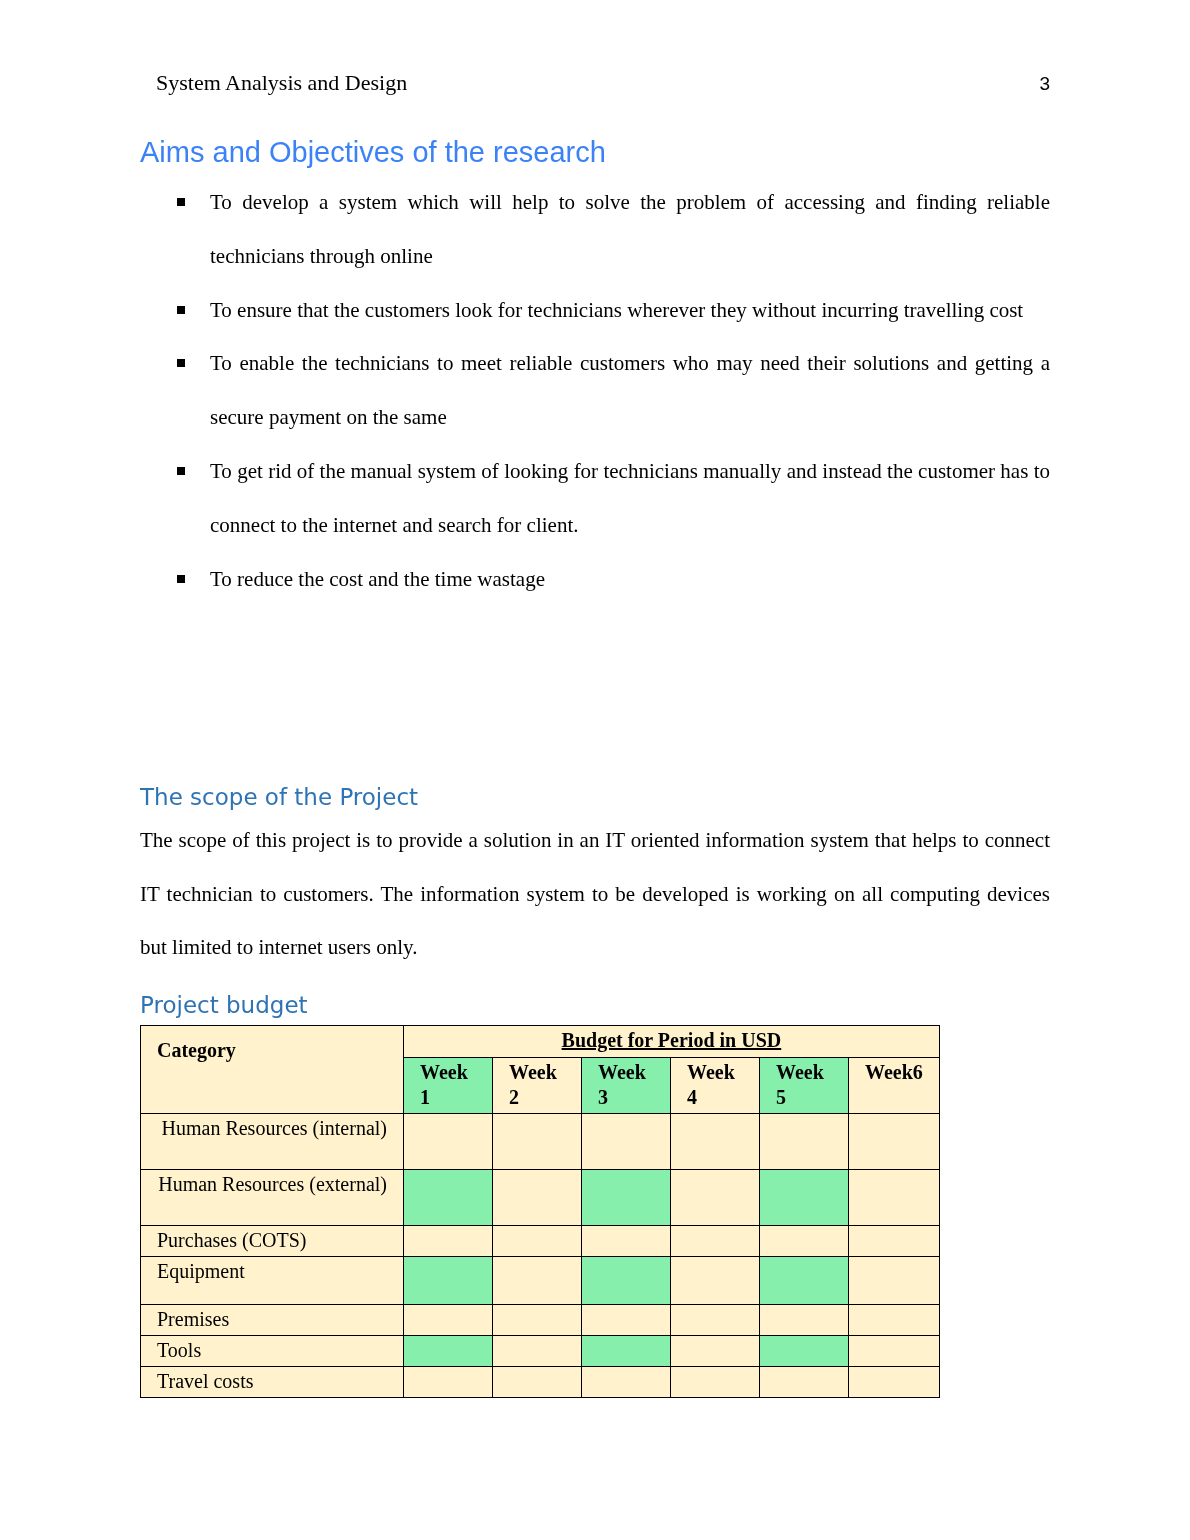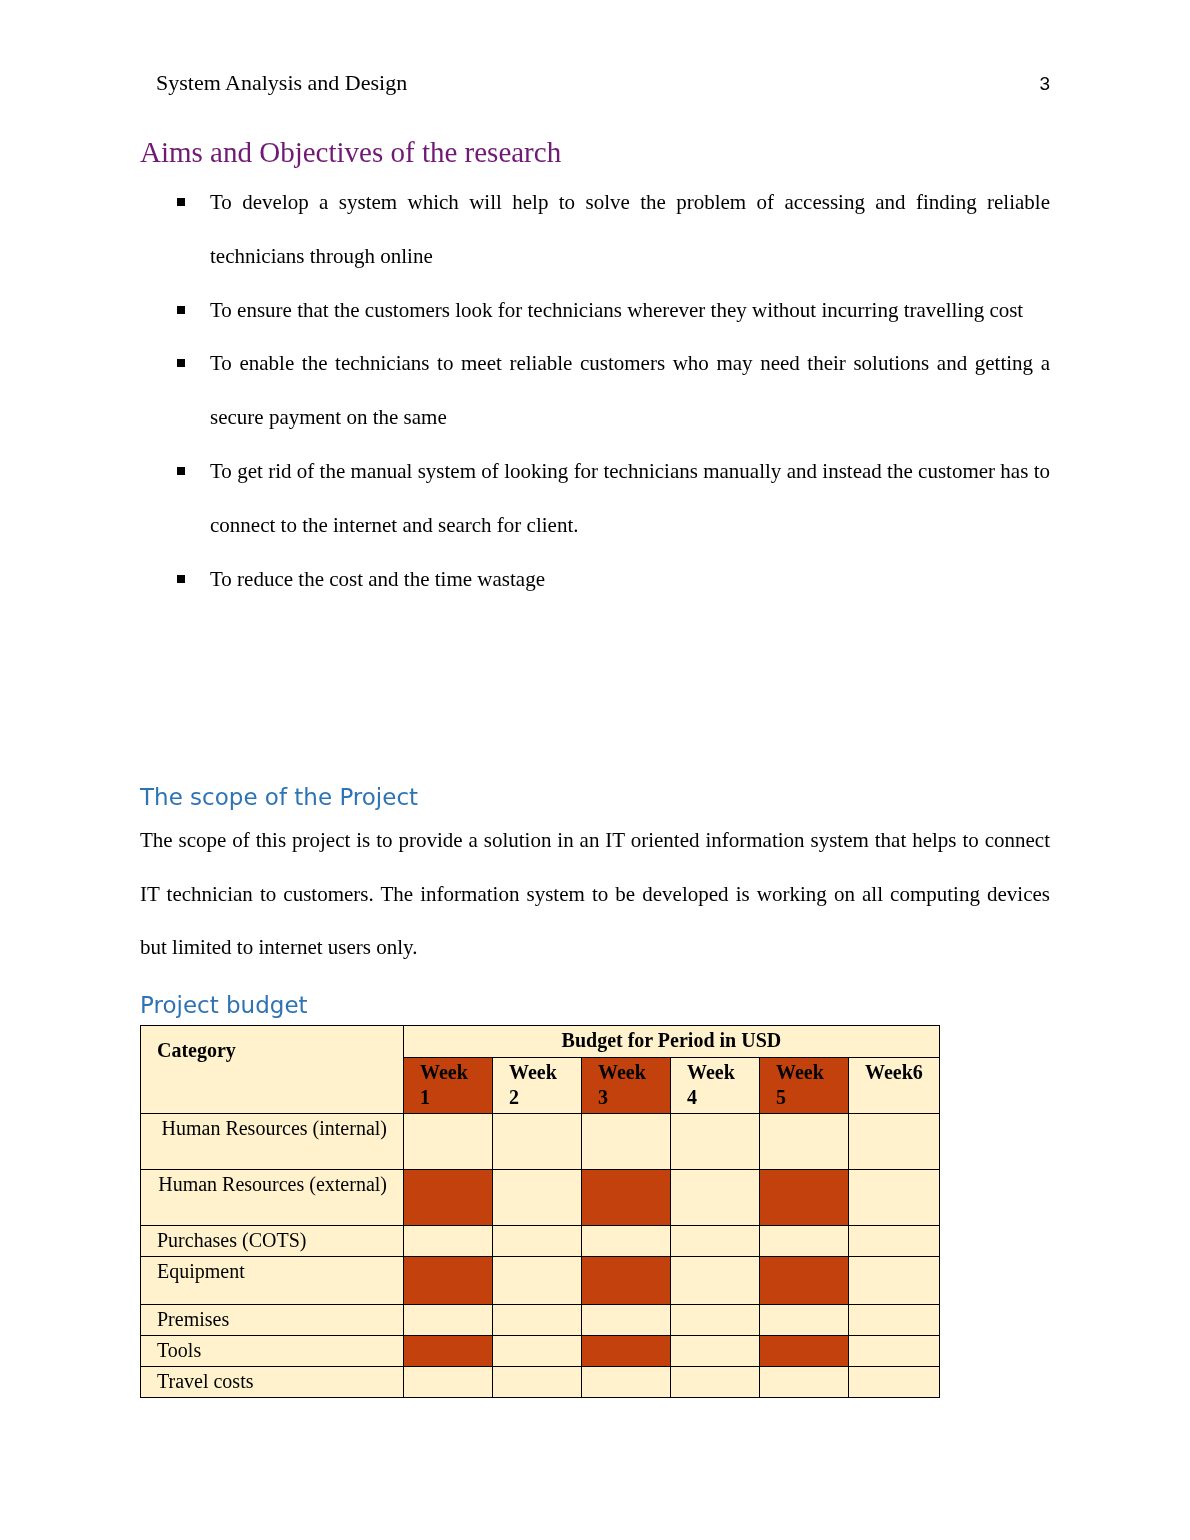--- a/index.html
+++ b/index.html
@@ -1,27 +1,27 @@
 <!DOCTYPE html>
 <html><head>
   <meta charset="utf-8">
   <style>
     html, body { margin: 0; padding: 0; background: #ffffff; }
     body { width: 1190px; height: 1540px; position: relative; overflow: hidden; font-family: "Liberation Serif", serif; color: #000; }
     .header-title { position: absolute; left: 156px; top: 70px; font-size: 22px; }
     .page-number { position: absolute; left: 1030px; top: 73px; width: 20px; text-align: right; font-family: "Liberation Sans", sans-serif; font-size: 19px; }
-    .h1 { position: absolute; left: 140px; top: 136px; font-family: Liberation Serif, serif; font-size: 29px; color: #701a75; white-space: nowrap; }
+    .h1 { position: absolute; left: 140px; top: 136px; font-family: Liberation Sans, sans-serif; font-size: 29px; color: #3b82f6; white-space: nowrap; }
     .h2 { position: absolute; left: 140px; font-family: "DejaVu Sans", sans-serif; font-size: 23px; color: #2E74B5; white-space: nowrap; text-align: right; }
     .bullets { position: absolute; left: 140px; top: 176px; width: 910px; margin: 0; padding: 0; list-style: none; }
     .bullet { position: relative; padding-left: 70px; font-size: 21px; line-height: 53.8px; text-align: justify; margin-bottom: 0; }
     .bullet-mark { position: absolute; left: 37px; top: 22px; width: 8px; height: 8px; background: #000; }
     .para { position: absolute; left: 140px; top: 814px; width: 910px; font-size: 21px; line-height: 53.5px; text-align: justify; margin: 0; }
     table.budget { position: absolute; left: 140px; top: 1025px; border-collapse: collapse; font-size: 20px; }
     table.budget td { border: 1.5px solid #000; padding: 2px 16px 2px 16px; vertical-align: top; background: #FFF2CC; line-height: 25px; }
-    table.budget td.w { background: #c2410c; }
+    table.budget td.w { background: #86efac; }
     .bold { font-weight: bold; }
     .c0 { width: 230px; }
     .cw { width: 56px; }
   </style>
 </head>
 <body>
 
 <div class="header-title">System Analysis and Design</div>
 <div class="page-number">3</div>
 
@@ -36,21 +36,21 @@
 
 <div class="h2" style="top:784px;">The scope of the Project</div>
 <p class="para">The scope of this project is to provide a solution in an IT oriented information system that helps to connect IT technician to customers. The information system to be developed is working on all computing devices but limited to internet users only.</p>
 
 <div class="h2" style="top:992px;">Project budget</div>
 
 <table class="budget">
   <tbody>
       <tr style="height:32px;">
     <td class="c0 bold" rowspan="2" style="padding-top:12px;">Category</td>
-    <td class="bold" colspan="6" style="text-align:center;">Budget for Period in USD</td>
+    <td class="bold" colspan="6" style="text-align:center;text-decoration:underline;">Budget for Period in USD</td>
   </tr>
   <tr style="height:56px;">
     <td class="cw bold w">Week 1</td>
     <td class="cw bold">Week 2</td>
     <td class="cw bold w">Week 3</td>
     <td class="cw bold">Week 4</td>
     <td class="cw bold w">Week 5</td>
     <td class="cw bold">Week6</td>
   </tr>
   <tr style="height:56px;text-align:right;">

